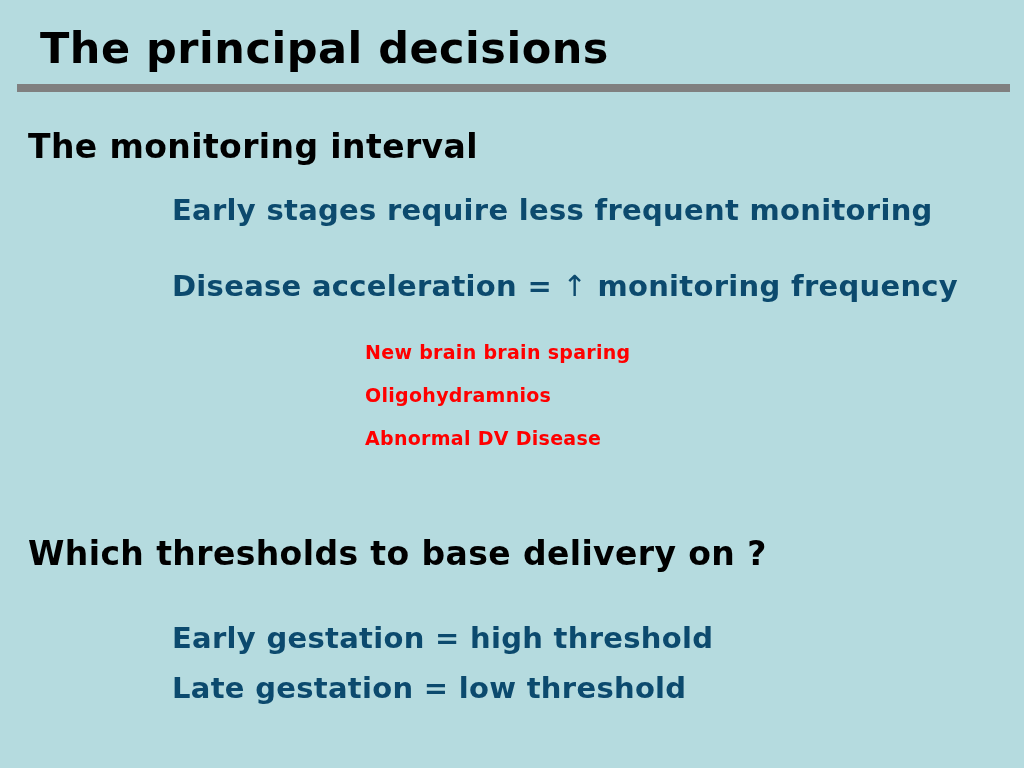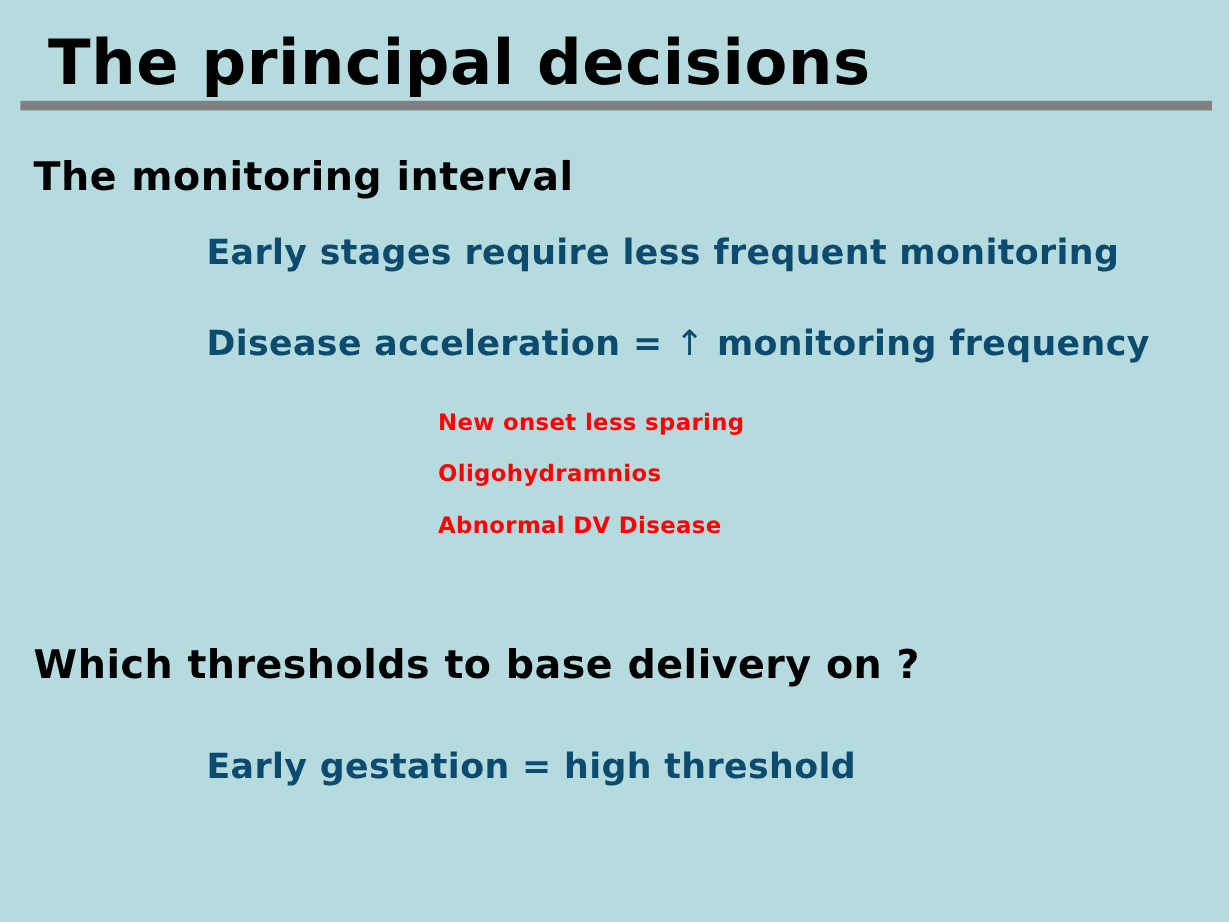--- a/index.html
+++ b/index.html
@@ -22,21 +22,21 @@
     height: 768px;
     background: #b5dbdf;
   }
 
   
   .slide-title {
     position: absolute;
     left: 40px;
     top: 24px;
     font-family: "DejaVu Sans", sans-serif;
-    font-size: 52px;
+    font-size: 43px;
     font-weight: 700;
     line-height: 1.15;
     color: #000000;
     letter-spacing: 0.5px;
     white-space: nowrap;
   }
 
   
   .title-rule {
     position: absolute;
@@ -115,23 +115,24 @@
 
   <div class="title-rule"></div>
 
   <div class="heading-l1" id="heading-monitoring">The monitoring interval</div>
 
   <div class="line-l2" id="line-early-stages">Early stages require less frequent monitoring</div>
 
   <div class="line-l2" id="line-disease-accel"><span>Disease acceleration = </span><span class="arrow-glyph">↑</span><span> monitoring frequency</span></div>
 
   <div class="red-list">
-    <div class="red-item gap-wide">New onset less sparing</div>
+    <div class="red-item gap-wide">New brain brain sparing</div>
     <div class="red-item gap-wide">Oligohydramnios</div>
     <div class="red-item">Abnormal DV Disease</div>
   </div>
 
   <div class="heading-l1" id="heading-thresholds">Which thresholds to base delivery on ?</div>
 
   <div class="line-l2" id="line-early-gest">Early gestation = high threshold</div>
 
+  <div class="line-l2" id="line-late-gest">Late gestation = low threshold</div>
 
 </div>
 
 </body></html>

